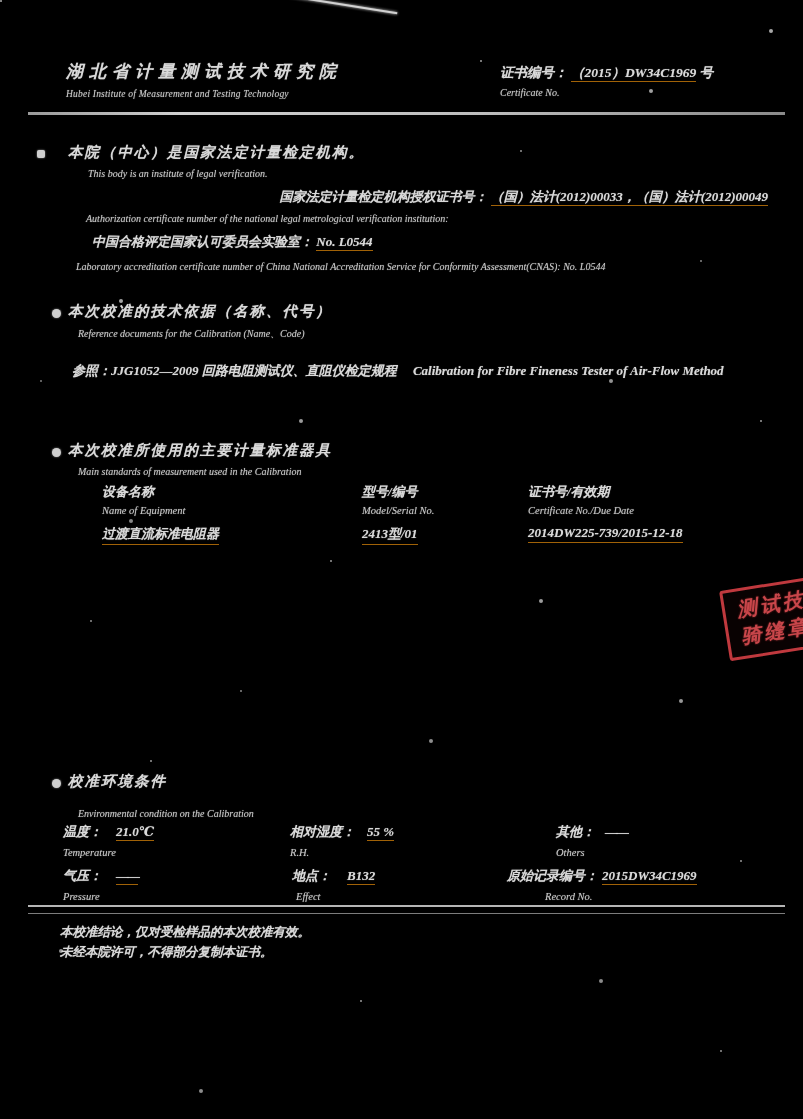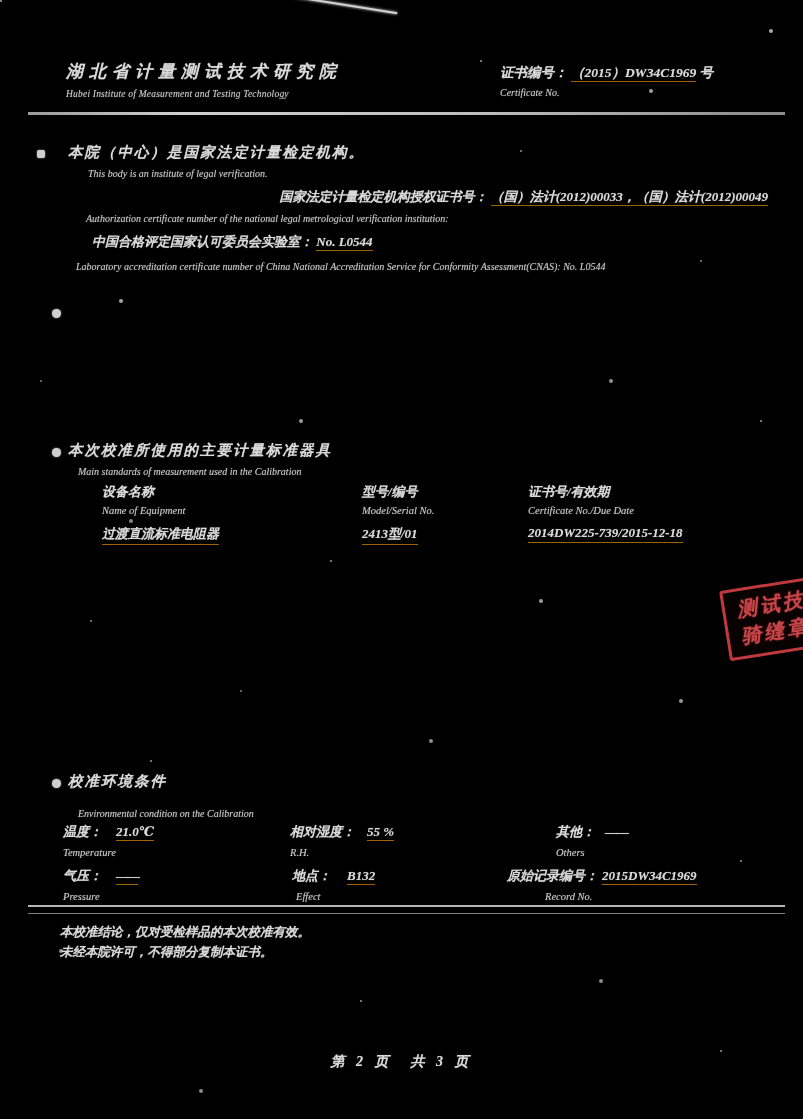--- a/index.html
+++ b/index.html
@@ -102,20 +102,25 @@
     </div>
     <div class="en small-en" style="margin:7px 0 0 18px;">Authorization certificate number of the national legal metrological verification institution:</div>
     <div class="cn body-cn" style="margin:9px 0 0 24px;">
       <span>中国合格评定国家认可委员会实验室：</span>
       <span class="uline">No. L0544</span>
     </div>
     <div class="en small-en" style="margin:10px 0 0 8px;">Laboratory accreditation certificate number of China National Accreditation Service for Conformity Assessment(CNAS): No. L0544</div>
   </div>
 
   <div class="abs bullet" style="left:52px;top:309px;"></div>
+  <div class="abs" style="left:68px;top:302px;width:700px;">
+    <div class="cn sec-title">本次校准的技术依据（名称、代号）</div>
+    <div class="en sec-en" style="margin:6px 0 0 10px;">Reference documents for the Calibration (Name、Code)</div>
+    <div class="cn body-cn" style="margin:18px 0 0 4px;width:688px;line-height:1.85;">参照：JJG1052—2009 回路电阻测试仪、直阻仪检定规程　 Calibration for Fibre Fineness Tester of Air-Flow Method</div>
+  </div>
 
   <div class="abs bullet" style="left:52px;top:448px;"></div>
   <div class="abs" style="left:68px;top:441px;width:700px;">
     <div class="cn sec-title">本次校准所使用的主要计量标准器具</div>
     <div class="en sec-en" style="margin:6px 0 0 10px;">Main standards of measurement used in the Calibration</div>
   </div>
   <div class="abs" style="left:102px;top:483px;">
     <div class="th-cn">设备名称</div>
     <div class="en th-en">Name of Equipment</div>
     <span class="td-val uline">过渡直流标准电阻器</span>
@@ -185,15 +190,14 @@
     <div class="en env-en" style="margin-left:38px;">Record No.</div>
   </div>
 
   <div class="abs rule-mid"></div>
 
   <div class="abs" style="left:60px;top:924px;width:700px;">
     <div class="cn" style="font-size:12.5px;">本校准结论，仅对受检样品的本次校准有效。</div>
     <div class="cn" style="font-size:12.5px;margin-top:3px;">未经本院许可，不得部分复制本证书。</div>
   </div>
 
-  <div class="abs cn" style="left:0;top:1053px;width:803px;text-align:center;font-size:14px;letter-spacing:4px;">第 2 页　共 3 页</div>
 
 </div>
 
 </body></html>

